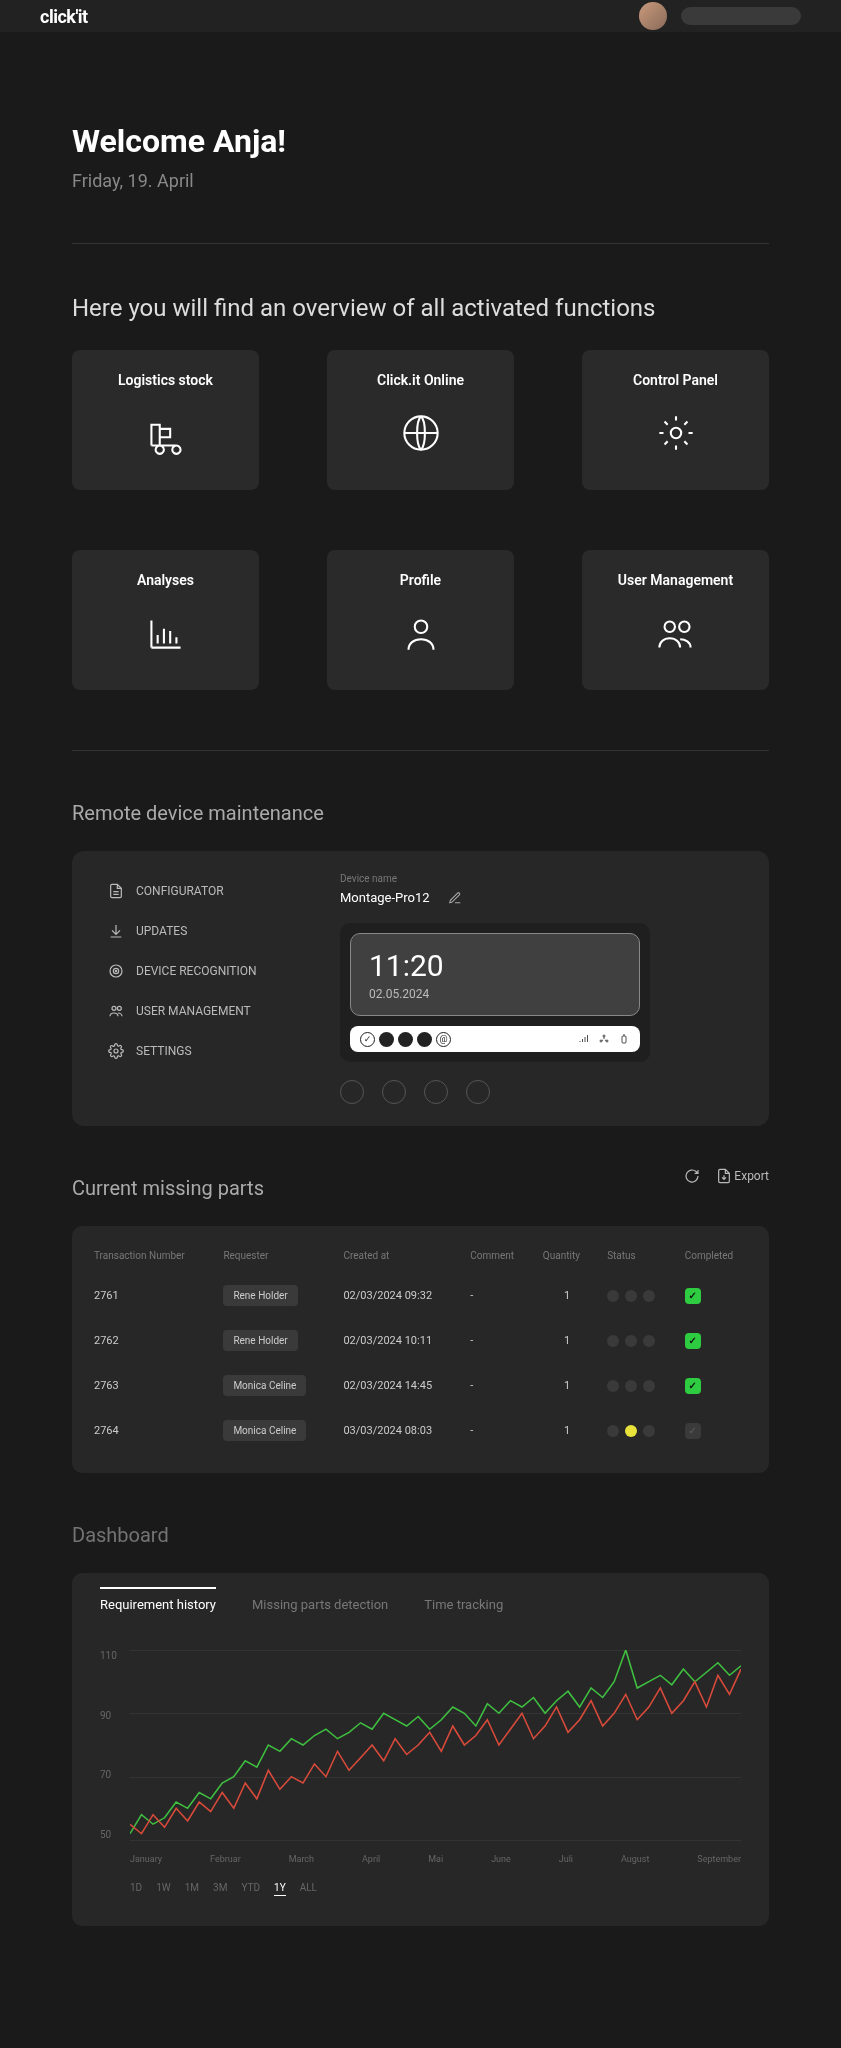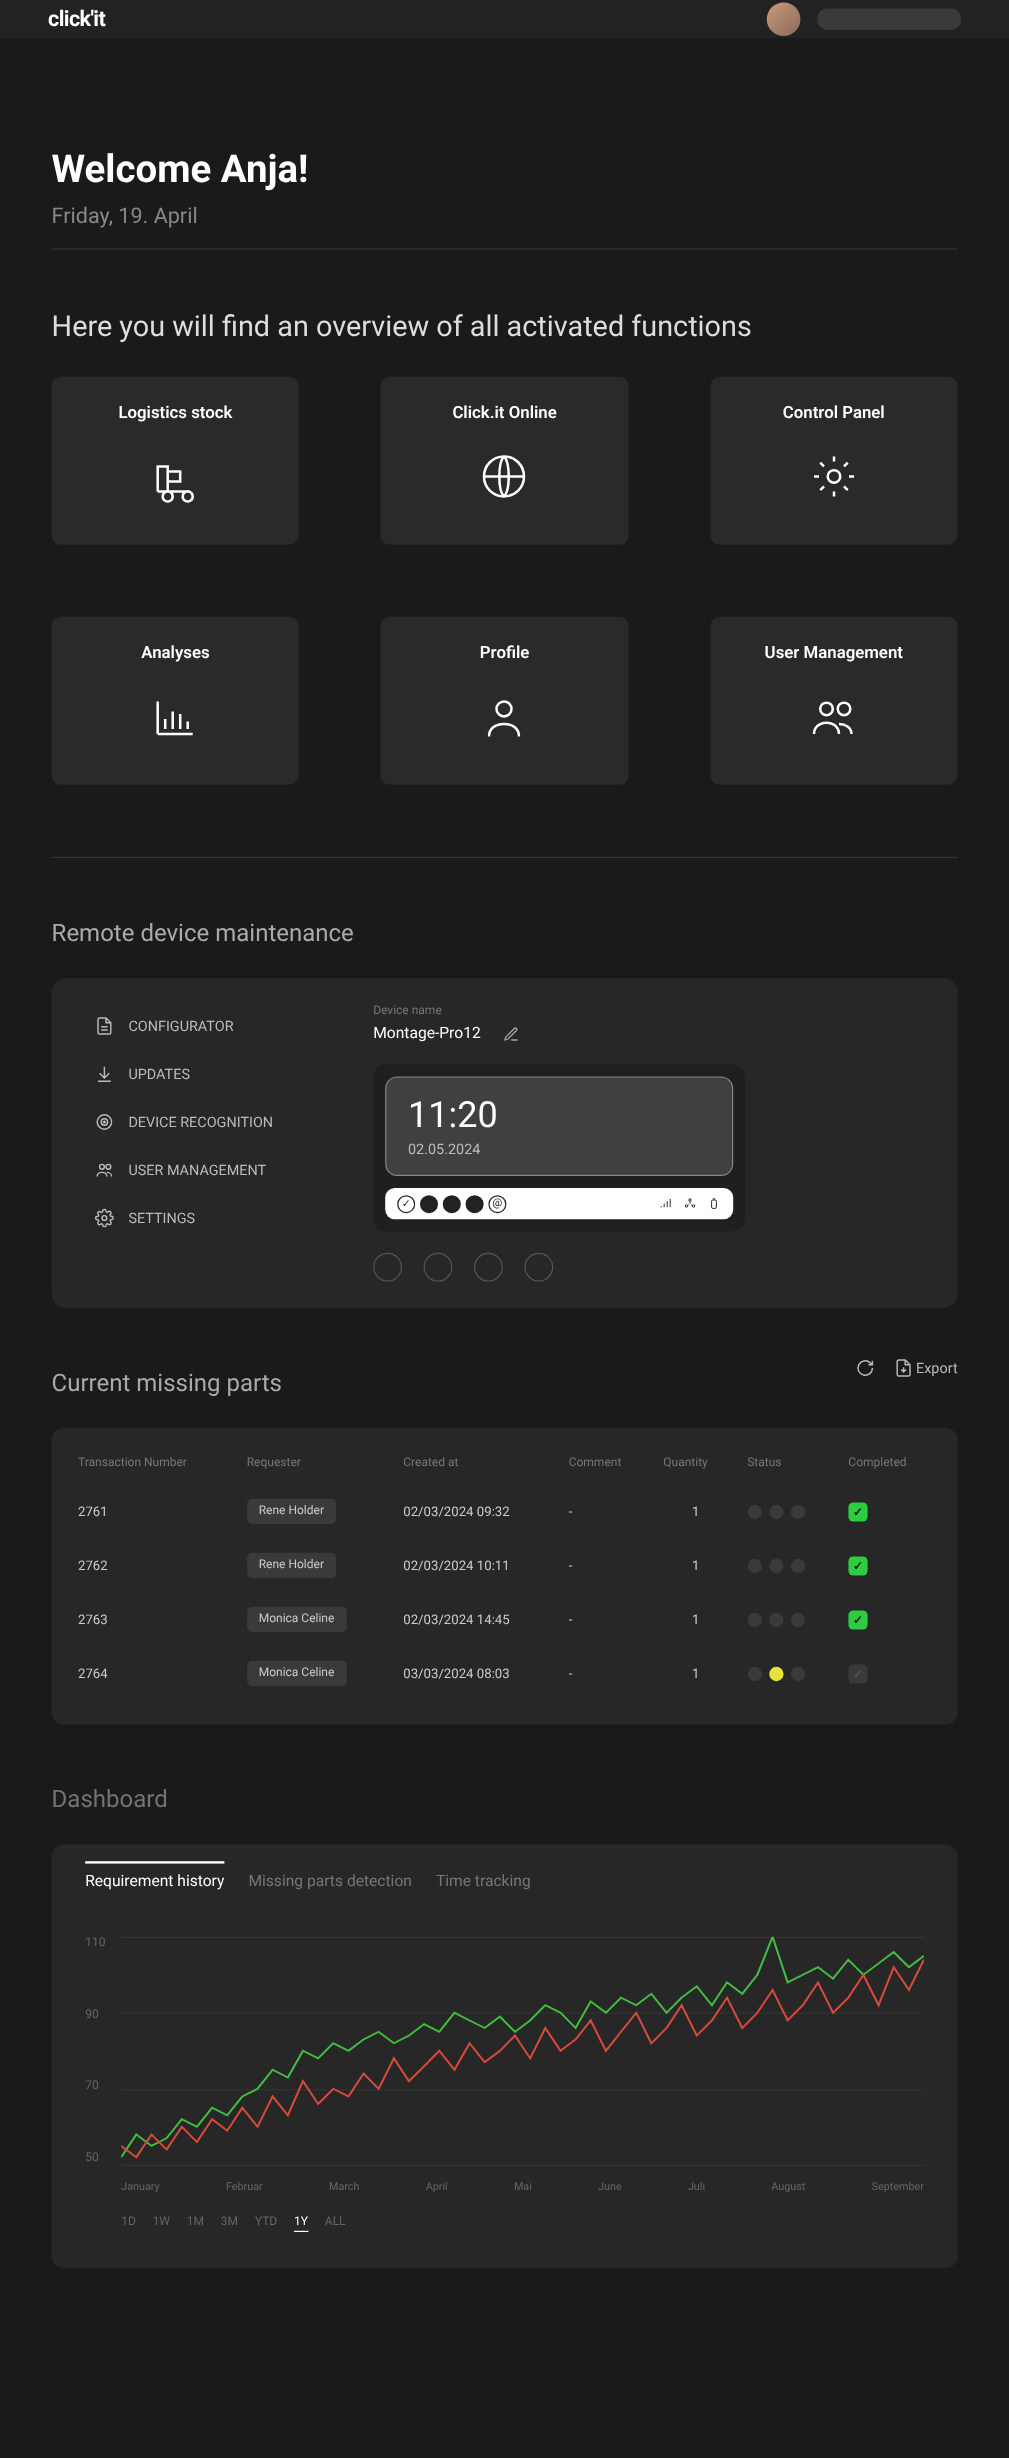--- a/index.html
+++ b/index.html
@@ -24,23 +24,23 @@
   letter-spacing: -0.5px;
 }
 .topbar-right { display: flex; align-items: center; gap: 14px; }
 .avatar {
   width: 28px; height: 28px; border-radius: 50%;
   background: linear-gradient(135deg,#c99a7a,#8a6a5a);
 }
 .search-pill {
   width: 120px; height: 18px; border-radius: 10px; background: #3a3a3a;
 }
-.container { padding: 90px 43px 60px; }
+.container { padding: 90px 72px 60px; }
 .welcome { font-size: 32px; font-weight: 700; color: #fff; margin-bottom: 10px; }
-.date { font-size: 18px; color: #888; margin-bottom: 16px; }
+.date { font-size: 18px; color: #888; margin-bottom: 52px; }
 .divider { height: 1px; background: #333; margin-bottom: 50px; }
 .subtitle { font-size: 24px; color: #ddd; margin-bottom: 28px; }
 
 .tiles { display: grid; grid-template-columns: repeat(3,1fr); gap: 60px 68px; margin-bottom: 60px; }
 .tile {
   background: #2a2a2a; border-radius: 8px; padding: 22px 0 28px;
   display: flex; flex-direction: column; align-items: center; gap: 20px;
   cursor: pointer;
 }
 .tile-label { font-size: 14px; font-weight: 600; color: #fff; }
@@ -93,21 +93,21 @@
 .status-dots-cell { display: flex; gap: 6px; }
 .sd { width: 12px; height: 12px; border-radius: 50%; background: #3a3a3a; }
 .sd.yellow { background: #e8e23b; }
 .check-badge {
   width: 16px; height: 16px; border-radius: 4px; background: #2ecc40;
   display:flex;align-items:center;justify-content:center;color:#111;font-size:10px;font-weight:700;
 }
 .check-badge.off { background: #3a3a3a; color:#555; }
 
 .dash-panel { background: #272727; border-radius: 10px; padding: 24px 28px 30px; }
-.dash-tabs { display: flex; gap: 20px; margin-bottom: 28px; }
+.dash-tabs { display: flex; gap: 36px; margin-bottom: 28px; }
 .dash-tab { font-size: 13px; color: #777; padding-bottom: 10px; cursor: pointer; }
 .dash-tab.active { color: #fff; border-top: 2px solid #fff; padding-top: 8px; margin-top:-10px; }
 .chart-wrap { position: relative; height: 190px; margin-left: 30px; }
 .y-axis { position: absolute; left: -30px; top: 0; height: 100%; display:flex; flex-direction:column; justify-content:space-between; font-size:10px; color:#666; }
 .grid-line { position:absolute; left:0; right:0; height:1px; background:#333; }
 .x-axis { display:flex; justify-content:space-between; font-size:9px; color:#666; margin: 14px 0 18px 30px; }
 .ranges { display:flex; gap:14px; font-size:10px; color:#666; margin-left: 30px; }
 .ranges span { cursor:pointer; }
 .ranges span.active { color:#fff; border-bottom:1px solid #fff; padding-bottom:2px; }
 

